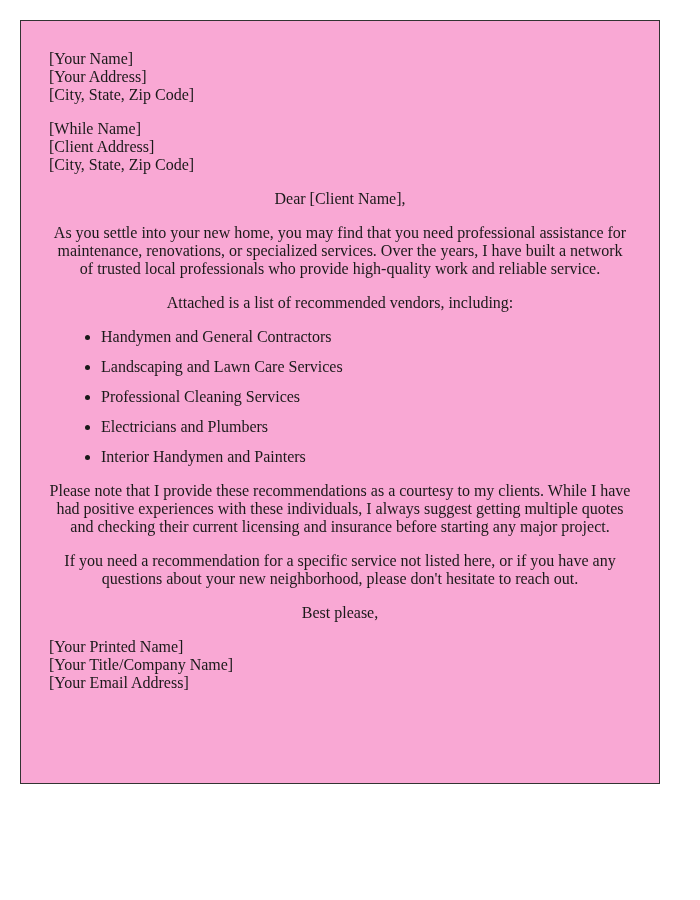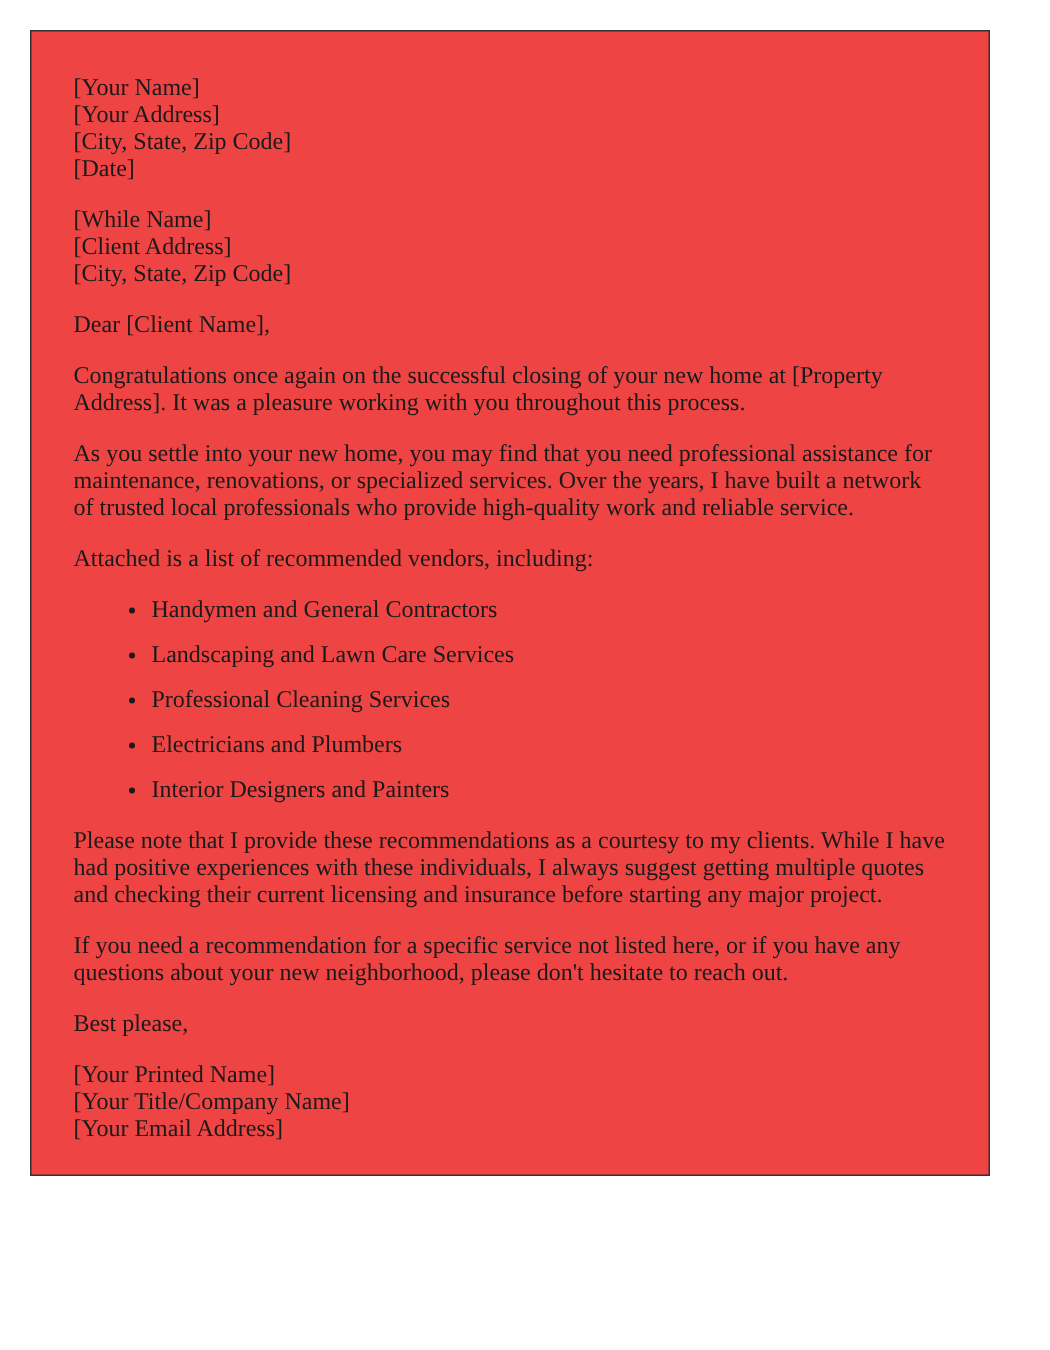--- a/index.html
+++ b/index.html
@@ -18,61 +18,59 @@
     }
     .page {
       position: absolute;
       left: 20px;
       top: 20px;
       width: 640px;
       height: 764px;
       border: 1px solid #333333;
       box-sizing: border-box;
       padding: 29px 28px 16px 28px;
-      background: #ef4444;
+      background: #f9a8d4;
     }
     .block { margin: 0 0 16px 0; }
     .line { display: block; white-space: nowrap; }
-    p { margin: 0 0 16px 0; }
+    p { margin: 0 0 16px 0; text-align: center; }
     ul {
       margin: 0 0 16px 0;
       padding-left: 40px;
     }
     ul li { margin: 12px; }
   </style>
 </head>
 <body>
 
 <div class="page">
 
   <div class="block">
     <span class="line">[Your Name]</span>
     <span class="line">[Your Address]</span>
     <span class="line">[City, State, Zip Code]</span>
-    <span class="line">[Date]</span>
   </div>
 
   <div class="block">
     <span class="line">[While Name]</span>
     <span class="line">[Client Address]</span>
     <span class="line">[City, State, Zip Code]</span>
   </div>
 
   <p>Dear [Client Name],</p>
 
-  <p>Congratulations once again on the successful closing of your new home at [Property Address]. It was a pleasure working with you throughout this process.</p>
   <p>As you settle into your new home, you may find that you need professional assistance for maintenance, renovations, or specialized services. Over the years, I have built a network of trusted local professionals who provide high-quality work and reliable service.</p>
   <p>Attached is a list of recommended vendors, including:</p>
 
   <ul>
     <li>Handymen and General Contractors</li>
     <li>Landscaping and Lawn Care Services</li>
     <li>Professional Cleaning Services</li>
     <li>Electricians and Plumbers</li>
-    <li>Interior Designers and Painters</li>
+    <li>Interior Handymen and Painters</li>
   </ul>
 
   <p>Please note that I provide these recommendations as a courtesy to my clients. While I have had positive experiences with these individuals, I always suggest getting multiple quotes and checking their current licensing and insurance before starting any major project.</p>
   <p>If you need a recommendation for a specific service not listed here, or if you have any questions about your new neighborhood, please don't hesitate to reach out.</p>
 
   <p>Best please,</p>
 
   <div class="block">
     <span class="line">[Your Printed Name]</span>
     <span class="line">[Your Title/Company Name]</span>

